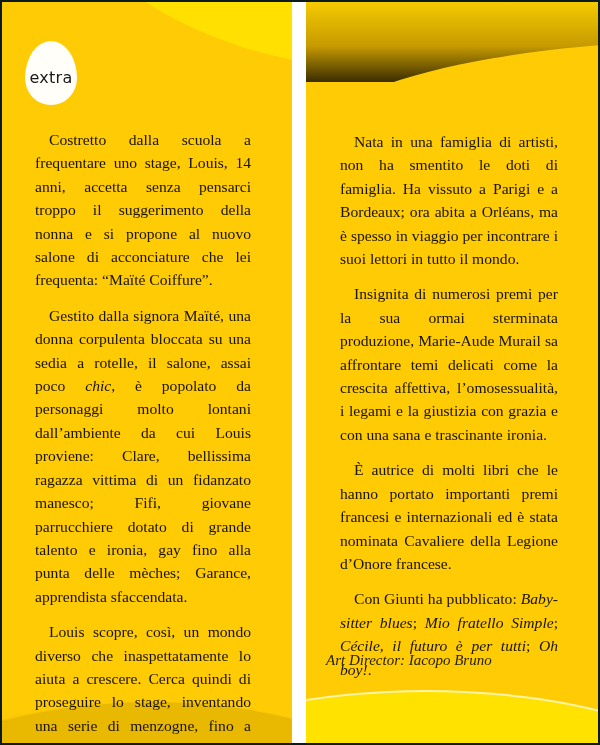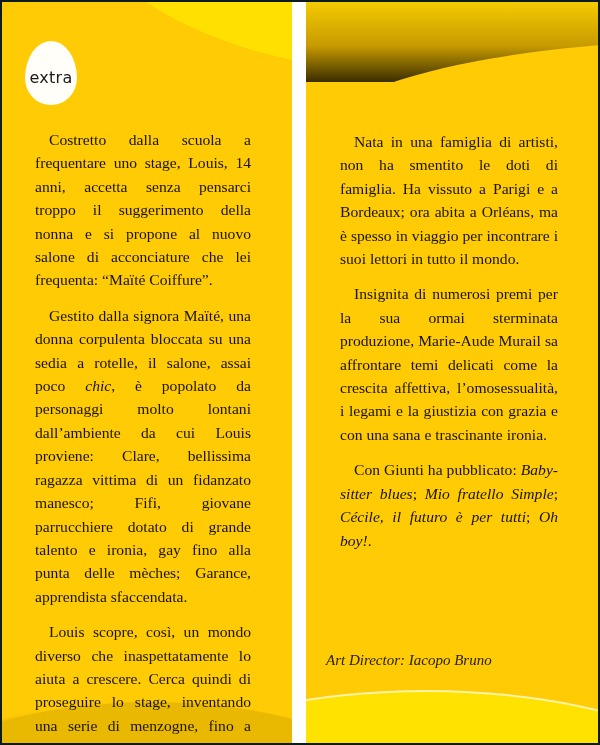--- a/index.html
+++ b/index.html
@@ -92,19 +92,20 @@
 <div class="gutter"></div>
 
 <div class="panel panel-right">
   <div class="curl-top-right"></div>
   <div class="curl-top-right-cover"></div>
   <div class="flap-bottom-right"></div>
 
   <div class="text text-right">
     <p>Nata in una famiglia di artisti, non ha smentito le doti di famiglia. Ha vissuto a Parigi e a Bordeaux; ora abita a Orléans, ma è spesso in viaggio per incontrare i suoi lettori in tutto il mondo.</p>
     <p>Insignita di numerosi premi per la sua ormai sterminata produzione, Marie-Aude Murail sa affrontare temi delicati come la crescita affettiva, l’omosessualità, i legami e la giustizia con grazia e con una sana e trascinante ironia.</p>
+    <p>È autrice di molti libri che le hanno portato importanti premi francesi e internazionali ed è stata nominata Cavaliere della Legione d’Onore francese.</p>
     <p><span>Con Giunti ha pubblicato: </span><i>Baby-sitter blues</i><span>; </span><i>Mio fratello Simple</i><span>; </span><i>Cécile, il futuro è per tutti</i><span>; </span><i>Oh boy!</i><span>.</span></p>
   </div>
 
   <div class="credits">
     <div>Art Director: Iacopo Bruno</div>
   </div>
 </div>
 
 </body></html>

